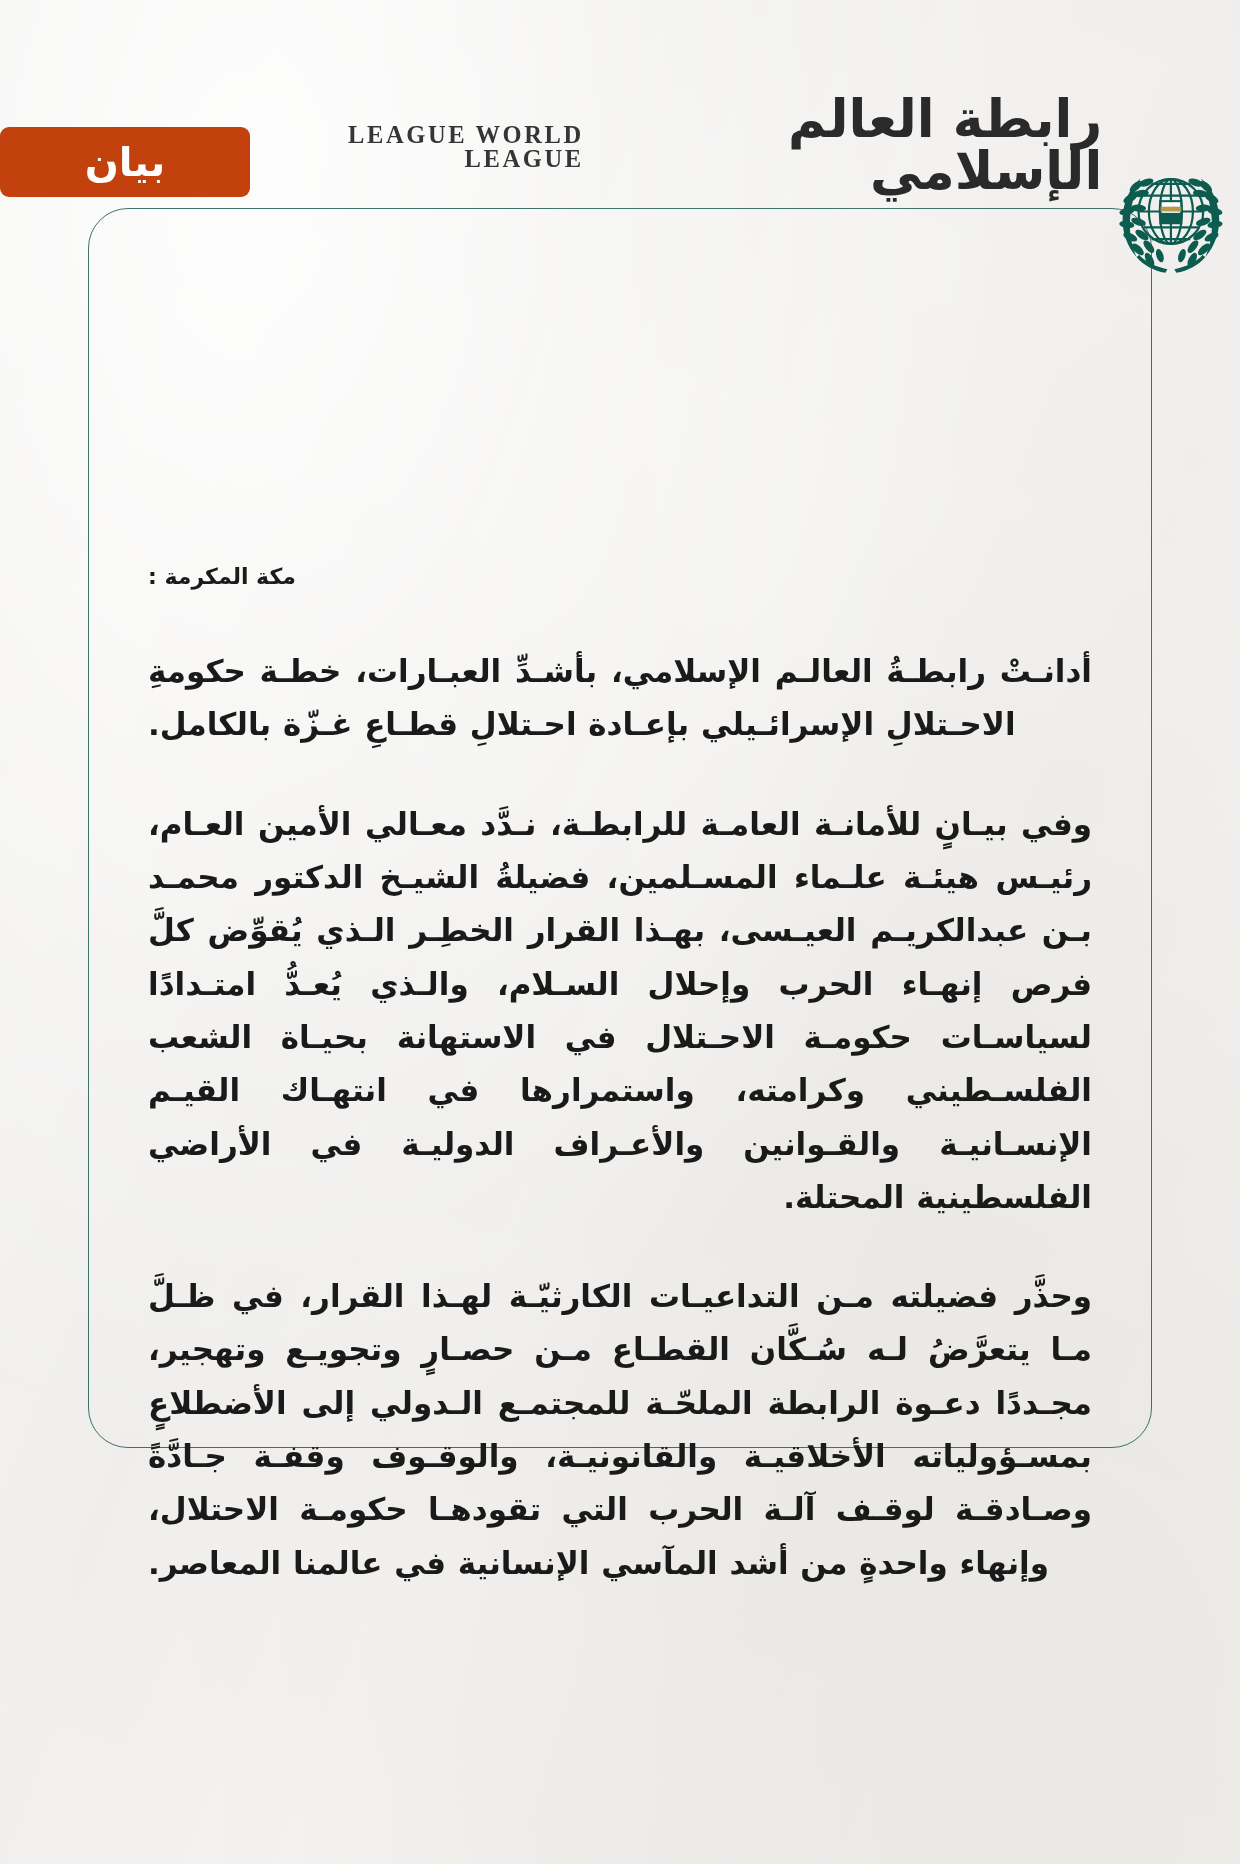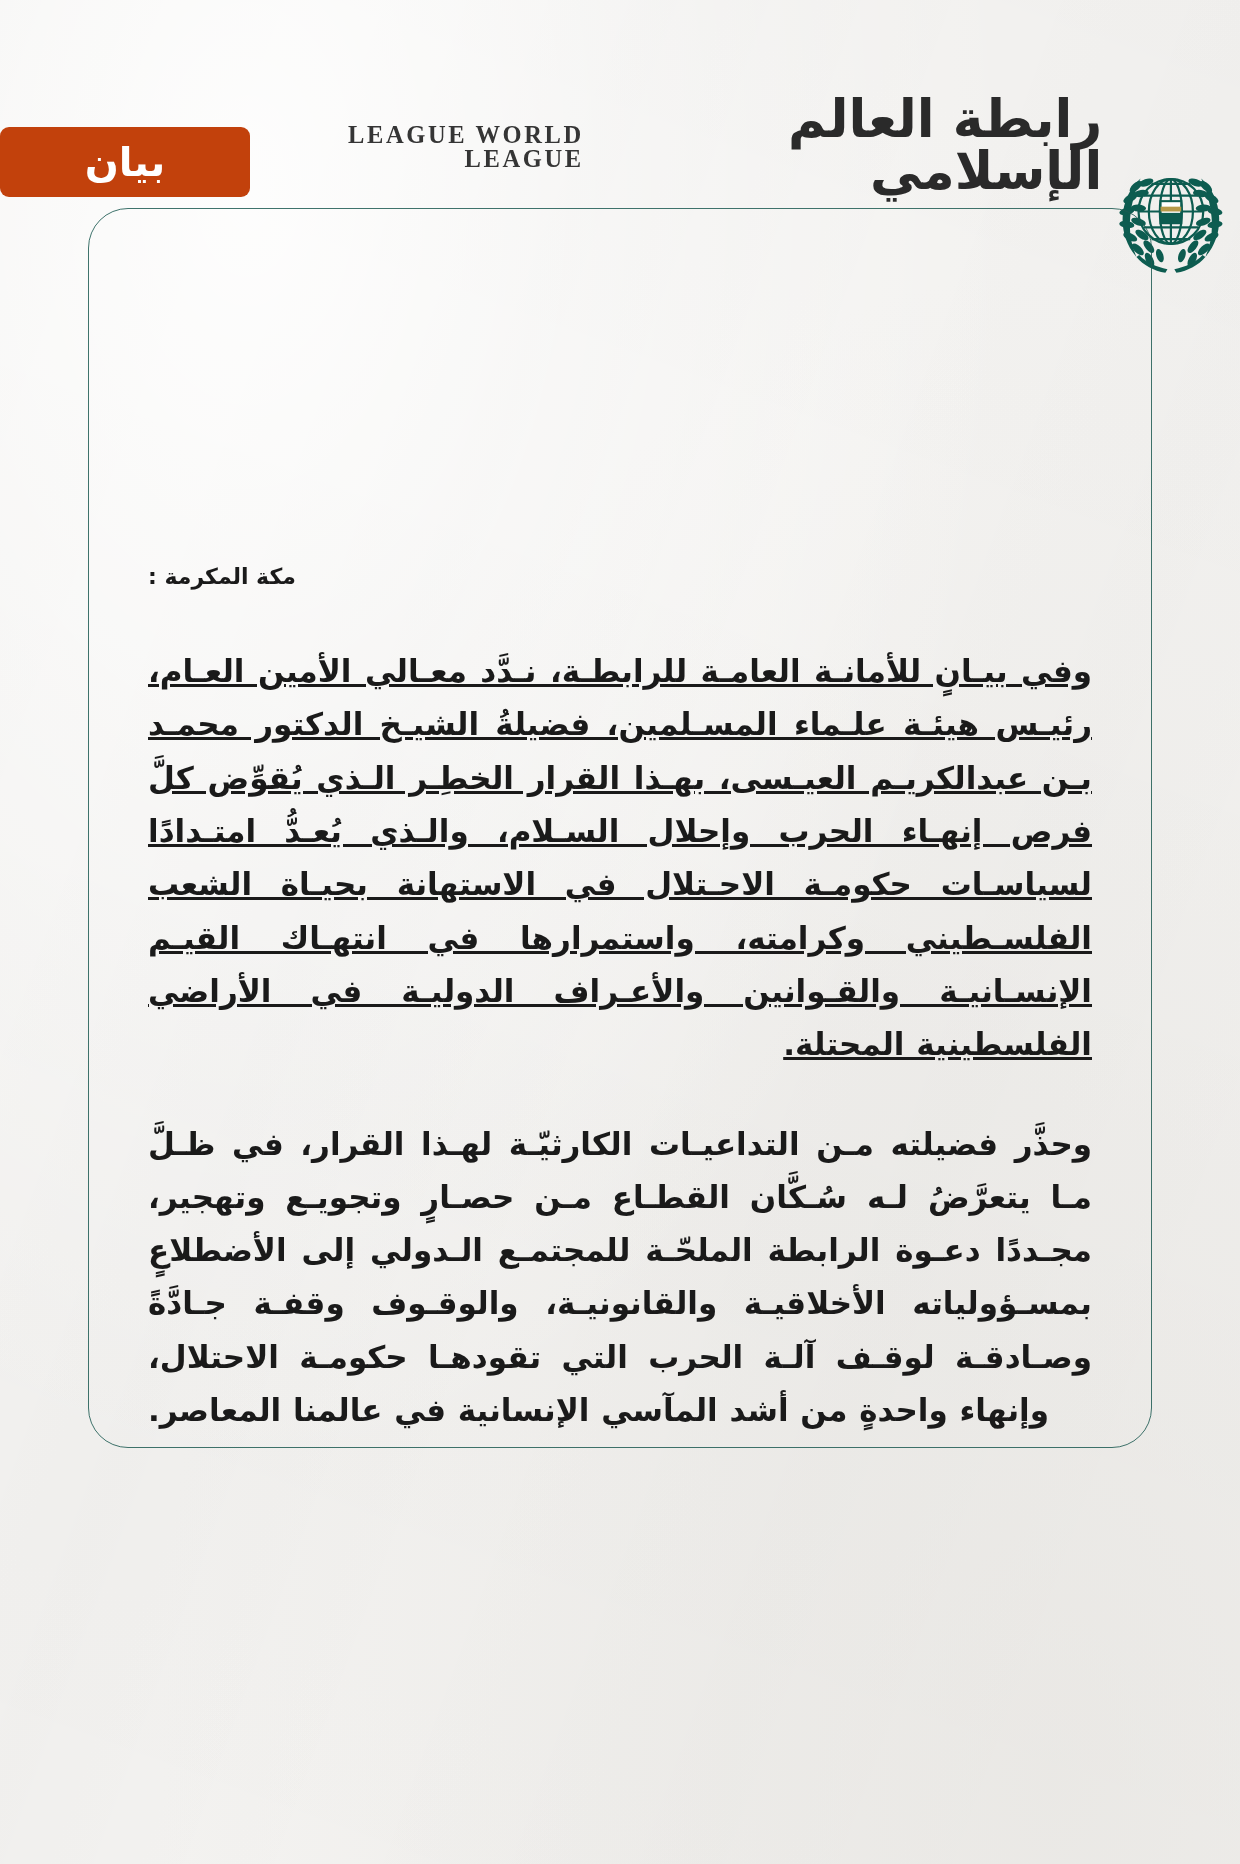--- a/index.html
+++ b/index.html
@@ -115,21 +115,21 @@
     font-weight: bold;
     line-height: 1.72;
     margin: 0 0 46px 0;
     text-align: justify;
     text-align-last: center;
     word-spacing: 1px;
   }
   .para:last-child { margin-bottom: 0; }
 
   .para.p1 { text-align-last: left; }
-  .para.p2 { text-align-last: right; text-decoration: underline; }
+  .para.p2 { text-align-last: right; }
   .para.p3 { text-align-last: left; }
 </style>
 </head>
 <body>
 
 <div class="paper-texture"></div>
 
 <div class="header">
 
   <svg class="emblem" viewBox="0 0 200 200" aria-hidden="true">
@@ -203,17 +203,18 @@
   <div class="wordmark-en">LEAGUE WORLD LEAGUE</div>
 
   <div class="badge">بيان</div>
 </div>
 
 <div class="frame"></div>
 
 <div class="content">
   <p class="dateline">مكة المكرمة :</p>
 
+  <p class="para p1">أدانـتْ رابطـةُ العالـم الإسلامي، بأشـدِّ العبـارات، خطـة حكومةِ الاحـتلالِ الإسرائـيلي بإعـادة احـتلالِ قطـاعِ غـزّة بالكامل.</p>
 
   <p class="para p2">وفي بيـانٍ للأمانـة العامـة للرابطـة، نـدَّد معـالي الأمين العـام، رئيـس هيئـة علـماء المسـلمين، فضيلةُ الشيـخ الدكتور محمـد بـن عبدالكريـم العيـسى، بهـذا القرار الخطِـر الـذي يُقوِّض كلَّ فرص إنهـاء الحرب وإحلال السـلام، والـذي يُعـدُّ امتـدادًا لسياسـات حكومـة الاحـتلال في الاستهانة بحيـاة الشعب الفلسـطيني وكرامته، واستمرارها في انتهـاك القيـم الإنسـانيـة والقـوانين والأعـراف الدوليـة في الأراضي الفلسطينية المحتلة.</p>
 
   <p class="para p3">وحذَّر فضيلته مـن التداعيـات الكارثيّـة لهـذا القرار، في ظـلَّ مـا يتعرَّضُ لـه سُـكَّان القطـاع مـن حصـارٍ وتجويـع وتهجير، مجـددًا دعـوة الرابطة الملحّـة للمجتمـع الـدولي إلى الأضطلاعٍ بمسـؤولياته الأخلاقيـة والقانونيـة، والوقـوف وقفـة جـادَّةً وصـادقـة لوقـف آلـة الحرب التي تقودهـا حكومـة الاحتلال، وإنهاء واحدةٍ من أشد المآسي الإنسانية في عالمنا المعاصر.</p>
 </div>
 
 </body></html>

